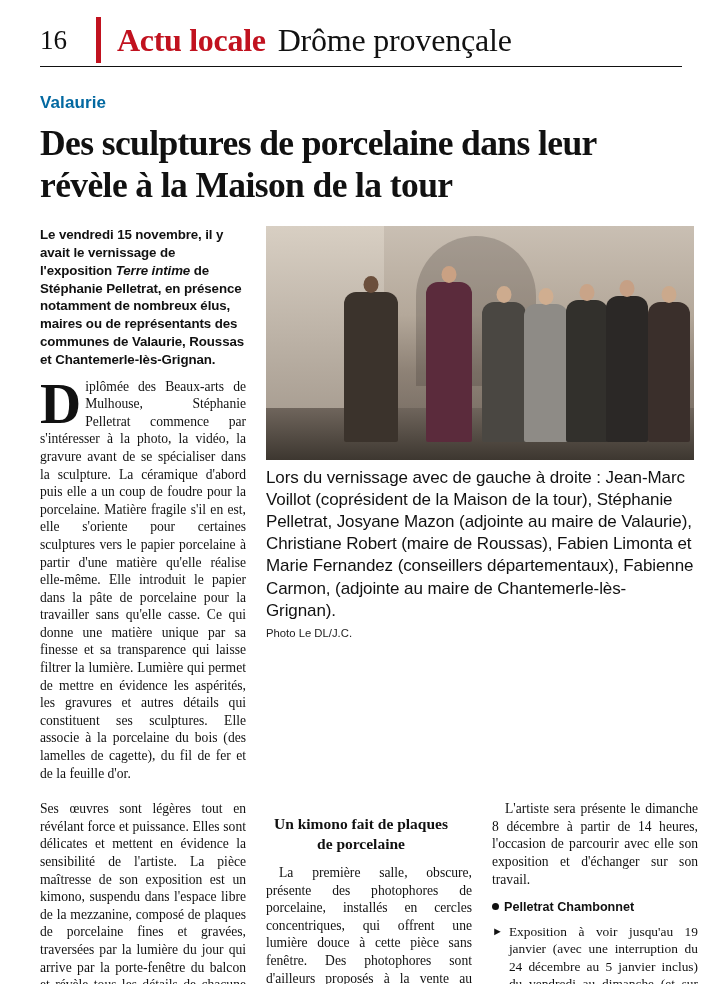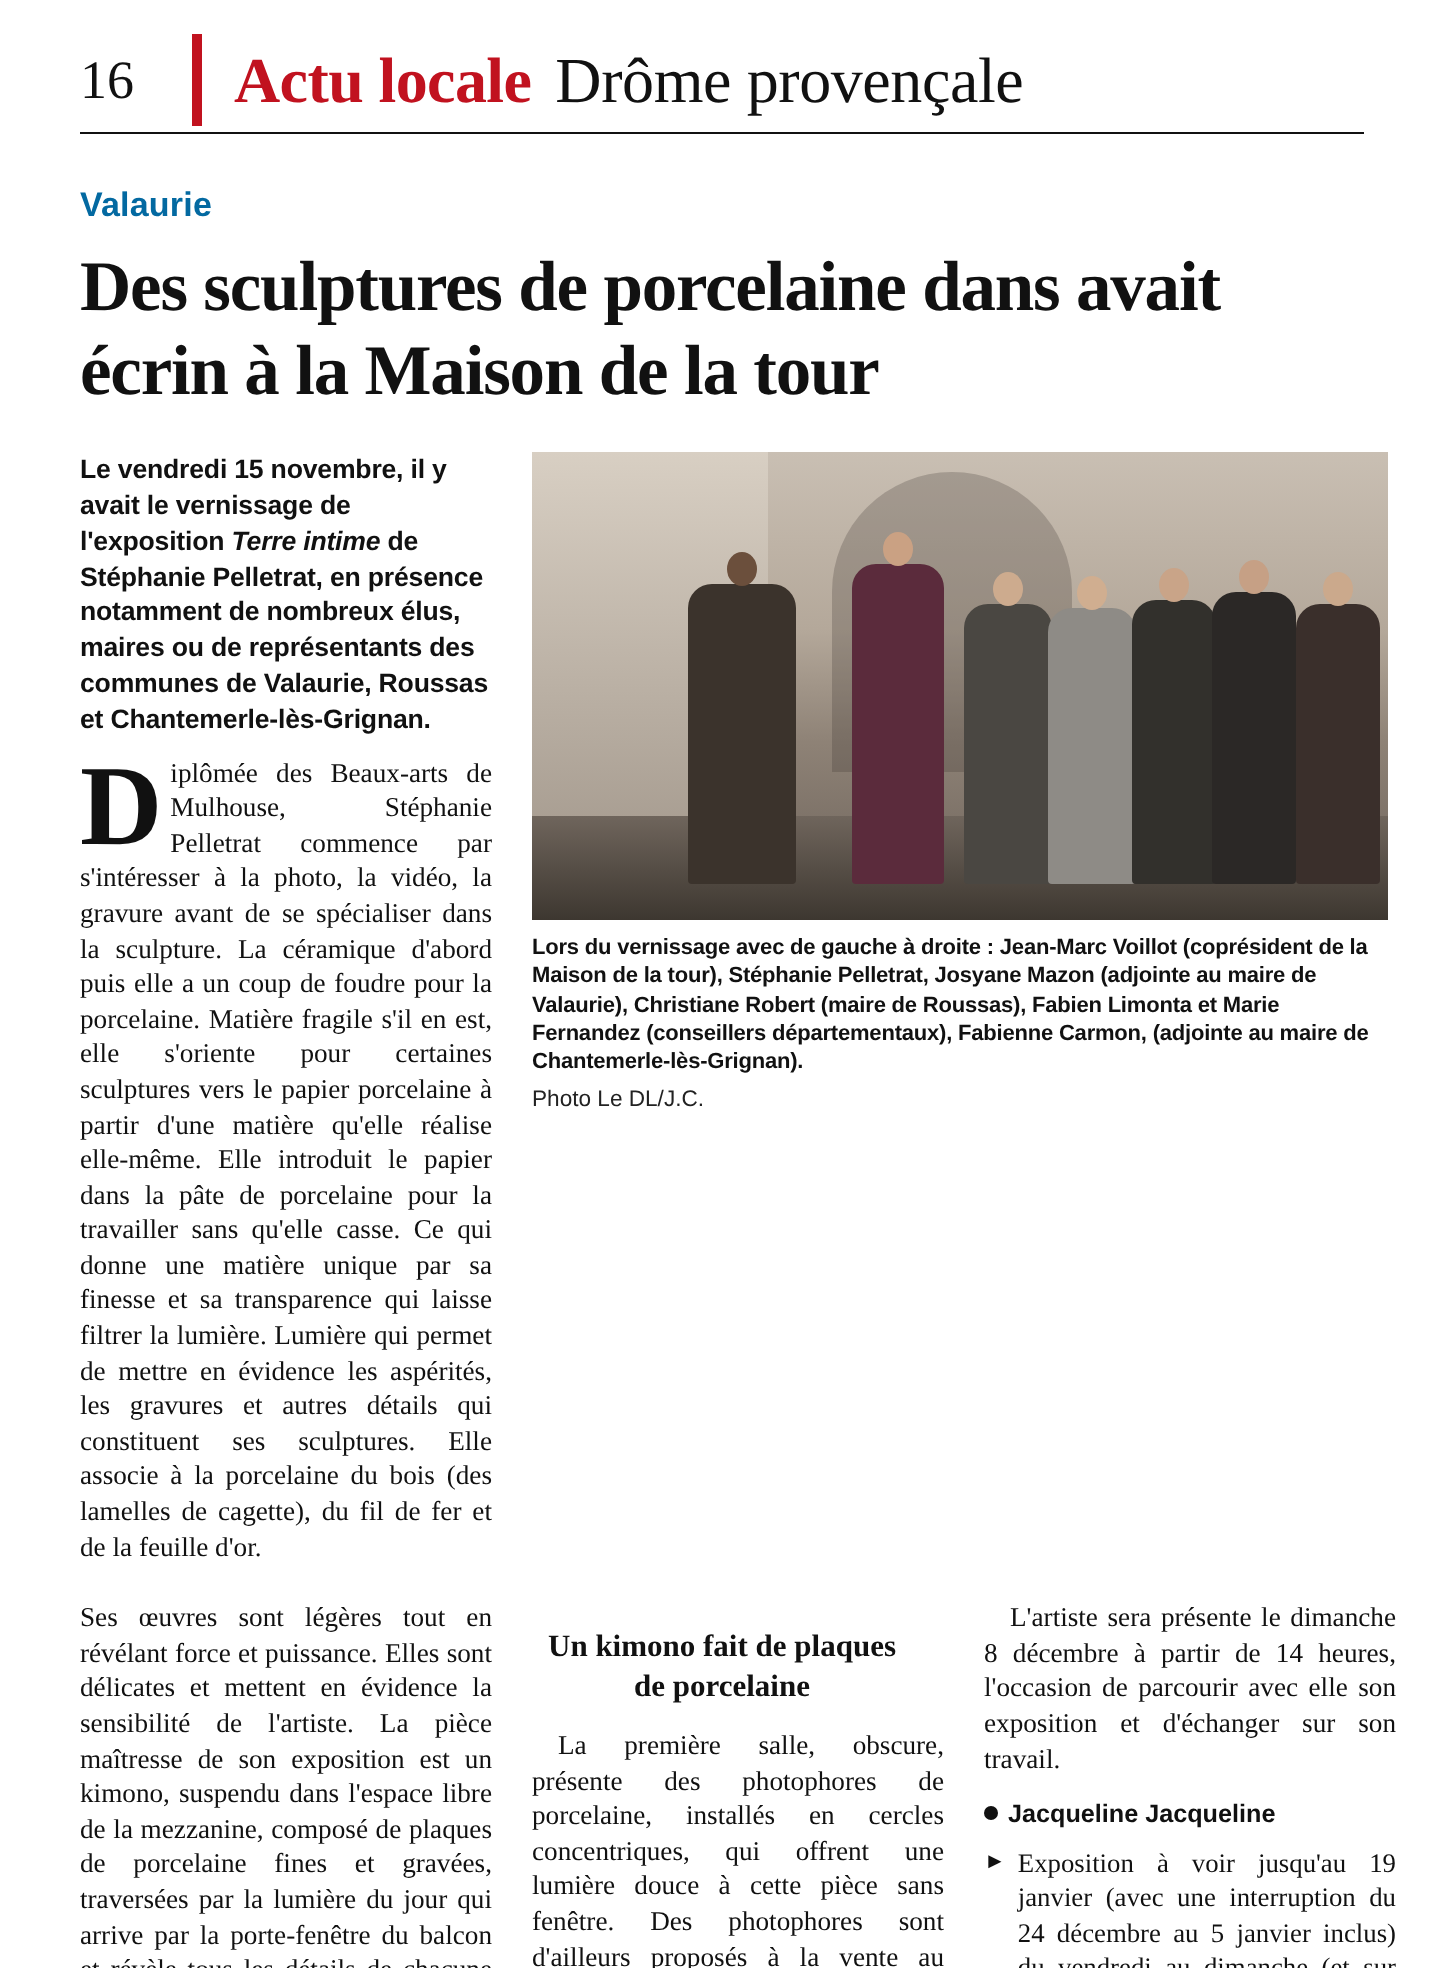--- a/index.html
+++ b/index.html
@@ -168,22 +168,22 @@
     position: absolute;
     bottom: 18px;
     border-radius: 12px 12px 2px 2px;
   }
   .fig .head {
     position: absolute; top: -16px; left: 50%; transform: translateX(-50%);
     width: 15px; height: 17px; border-radius: 50%;
   }
   .photo-caption {
     font-family: "Liberation Sans", sans-serif;
-    font-weight: bold;
-    font-size: 11px;
+    font-weight: normal;
+    font-size: 17px;
     line-height: 1.3;
     margin-top: 7px;
     text-align: left;
     letter-spacing: -0.1px;
   }
   .photo-credit {
     font-family: "Liberation Sans", sans-serif;
     font-size: 11.3px;
     color: #222;
     margin-top: 5px;
@@ -244,21 +244,21 @@
     <div class="page-number">16</div>
     <div class="red-rule"></div>
     <div class="masthead-titles">
       <span class="rubric">Actu locale</span>
       <span class="section-name">Drôme provençale</span>
     </div>
   </div>
   <hr class="header-line">
 
   <div class="locality">Valaurie</div>
-  <div class="headline">Des sculptures de porcelaine dans avait écrin à la Maison de la tour</div>
+  <div class="headline">Des sculptures de porcelaine dans leur révèle à la Maison de la tour</div>
 
   <div class="content">
 
     <div class="cols">
 
       <div class="col">
         <p class="standfirst"><span>Le vendredi 15 novembre, il y avait le vernissage de l'exposition </span><em>Terre intime</em><span> de Stéphanie Pelletrat, en présence notamment de nombreux élus, maires ou de représentants des communes de Valaurie, Roussas et Chantemerle-lès-Grignan.</span></p>
 
         <p class="dropcap-par"><span class="dropcap">D</span><span>iplômée des Beaux-arts de Mulhouse, Stéphanie Pelletrat commence par s'intéresser à la photo, la vidéo, la gravure avant de se spécialiser dans la sculpture. La céramique d'abord puis elle a un coup de foudre pour la porcelaine. Matière fragile s'il en est, elle s'oriente pour certaines sculptures vers le papier porcelaine à partir d'une matière qu'elle réalise elle-même. Elle introduit le papier dans la pâte de porcelaine pour la travailler sans qu'elle casse. Ce qui donne une matière unique par sa finesse et sa transparence qui laisse filtrer la lumière. Lumière qui permet de mettre en évidence les aspérités, les gravures et autres détails qui constituent ses sculptures. Elle associe à la porcelaine du bois (des lamelles de cagette), du fil de fer et de la feuille d'or.</span></p>
 
@@ -307,21 +307,21 @@
       <div class="col">
         <div class="subhead">Un kimono fait de plaques de porcelaine</div>
         <p style="text-indent:13px;">La première salle, obscure, présente des photophores de porcelaine, installés en cercles concentriques, qui offrent une lumière douce à cette pièce sans fenêtre. Des photophores sont d'ailleurs proposés à la vente au bureau d'accueil. Une idée cadeau pour Noël qui approche.</p>
       </div>
 
       <div class="col">
         <p style="text-indent:13px;">L'artiste sera présente le dimanche 8 décembre à partir de 14 heures, l'occasion de parcourir avec elle son exposition et d'échanger sur son travail.</p>
 
         <div class="byline">
           <span class="bullet-dot"></span>
-          <span>Jacqueline Jacqueline</span>
+          <span>Pelletrat Chambonnet</span>
         </div>
 
         <div class="info-item">
           <span class="tri">►</span>
           <span class="info-text">Exposition à voir jusqu'au 19 janvier (avec une interruption du 24 décembre au 5 janvier inclus) du vendredi au dimanche (et sur rendez-vous lundi et jeudi) de 14 à 18 heures.</span>
         </div>
 
       </div>
     </div>
 

